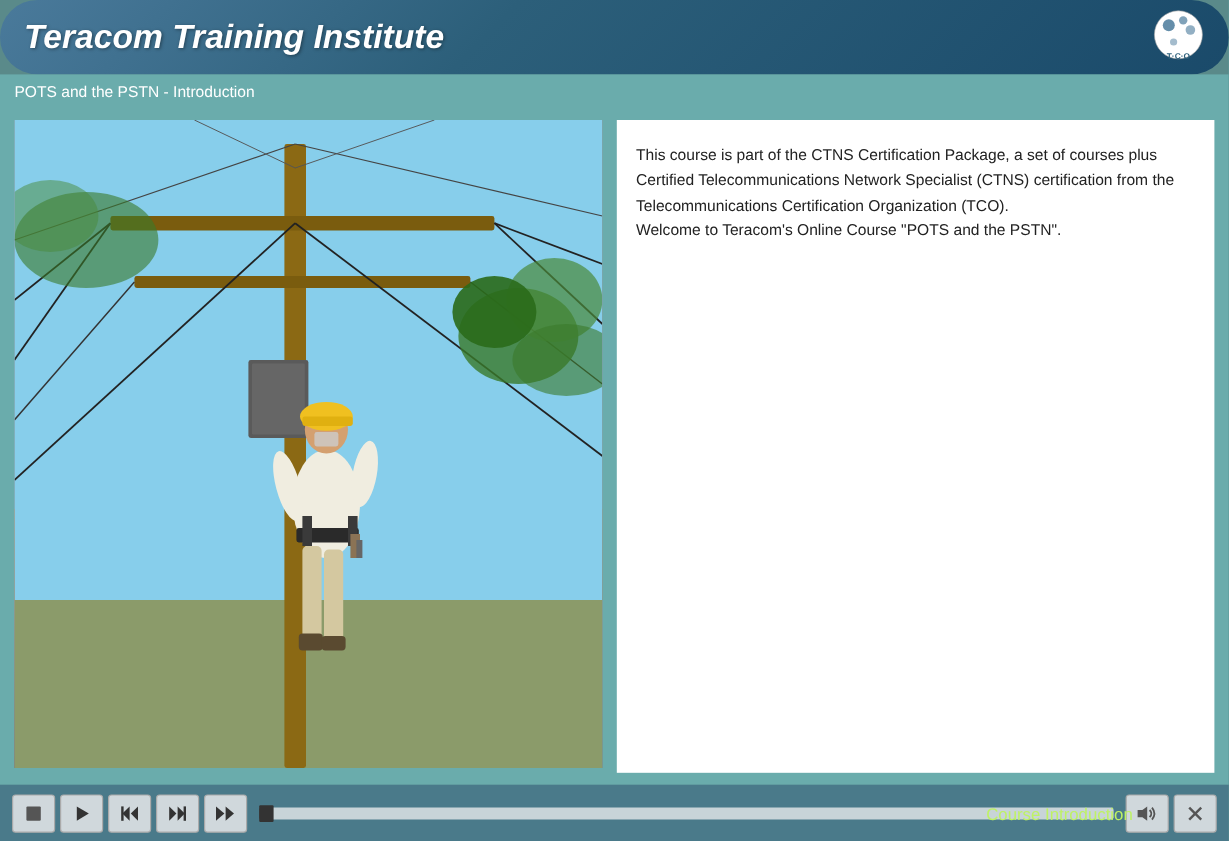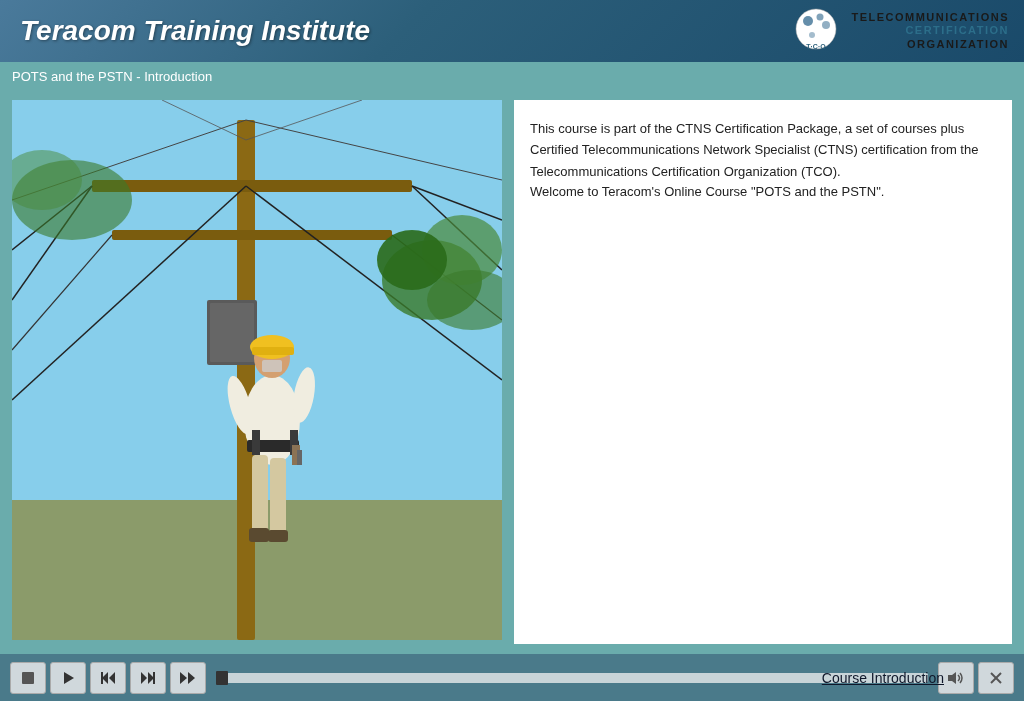--- a/index.html
+++ b/index.html
@@ -13,20 +13,21 @@
 
     
     #header {
       width: 100%;
       height: 62px;
       background: linear-gradient(135deg, #4a7a9b 0%, #2c5f7a 40%, #1a4a6a 100%);
       display: flex;
       align-items: center;
       justify-content: space-between;
       padding: 0 15px 0 20px;
+      border-radius: 31px;
     }
     #header-title {
       color: white;
       font-size: 28px;
       font-weight: bold;
       font-style: italic;
       text-shadow: 1px 1px 3px rgba(0,0,0,0.4);
     }
     #logo-area {
       display: flex;
@@ -187,48 +188,42 @@
       align-items: center;
       justify-content: center;
       cursor: pointer;
       color: #333;
       font-size: 16px;
       flex-shrink: 0;
     }
     #course-intro-label {
       position: absolute;
       right: 80px;
-      color: #0f172a;
+      color: #bef264;
       font-size: 14px;
       pointer-events: none;
-      text-decoration: underline;
     }
   </style>
 </head>
 <body>
 
 <div id="header">
   <span id="header-title">Teracom Training Institute</span>
   <div id="logo-area">
     <div id="tco-logo">
       <svg width="52" height="48" viewBox="0 0 52 48">
 
         <circle cx="26" cy="22" r="20" fill="white" stroke="#aaa" stroke-width="0.5"></circle>
 
         <circle cx="18" cy="14" r="5" fill="#4a7a9b" opacity="0.85"></circle>
         <circle cx="30" cy="10" r="3.5" fill="#4a7a9b" opacity="0.7"></circle>
         <circle cx="36" cy="18" r="4" fill="#4a7a9b" opacity="0.6"></circle>
         <circle cx="22" cy="28" r="3" fill="#4a7a9b" opacity="0.5"></circle>
         <text x="26" y="42" text-anchor="middle" fill="#2c5f7a" font-size="7" font-weight="bold" font-family="Arial">T·C·O</text>
       </svg>
-    </div>
-    <div id="logo-text-area">
-      <span>TELECOMMUNICATIONS</span>
-      <span class="cert">CERTIFICATION</span>
-      <span>ORGANIZATION</span>
     </div>
   </div>
 </div>
 
 <div id="breadcrumb-bar">
   <span id="breadcrumb-text">POTS and the PSTN - Introduction</span>
 </div>
 
 <div id="main-content">
 

